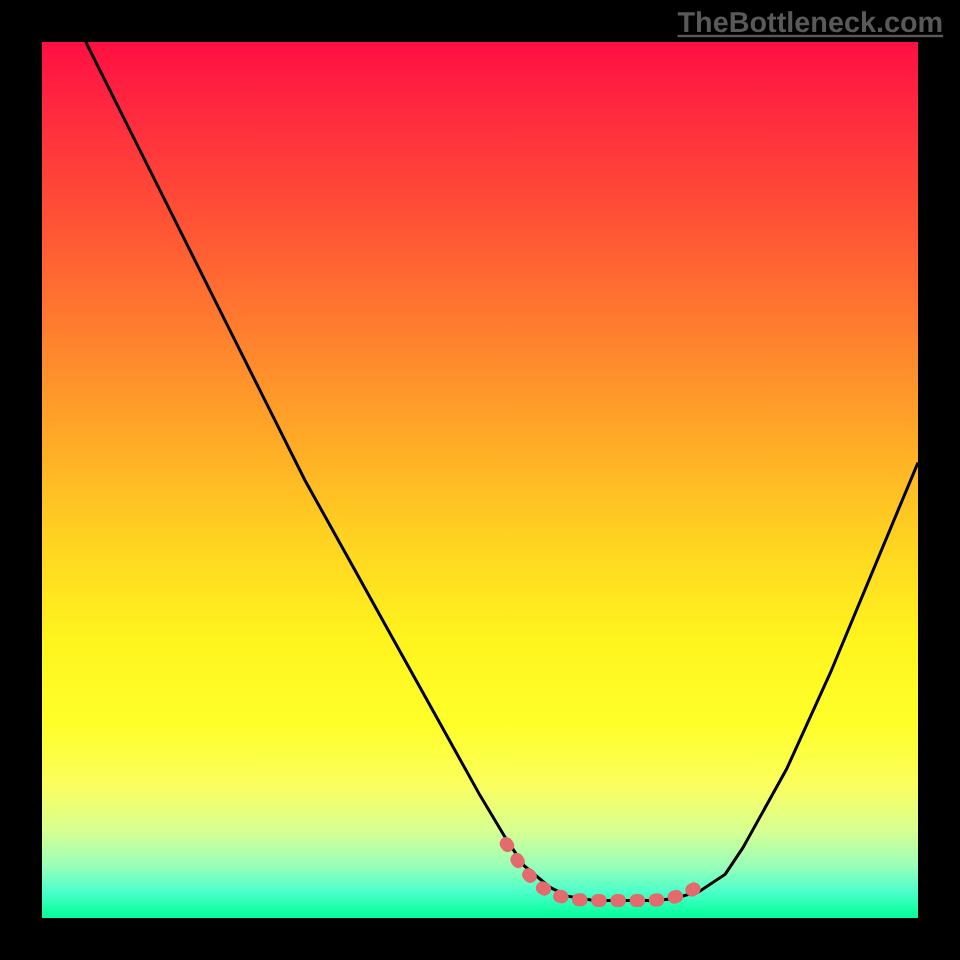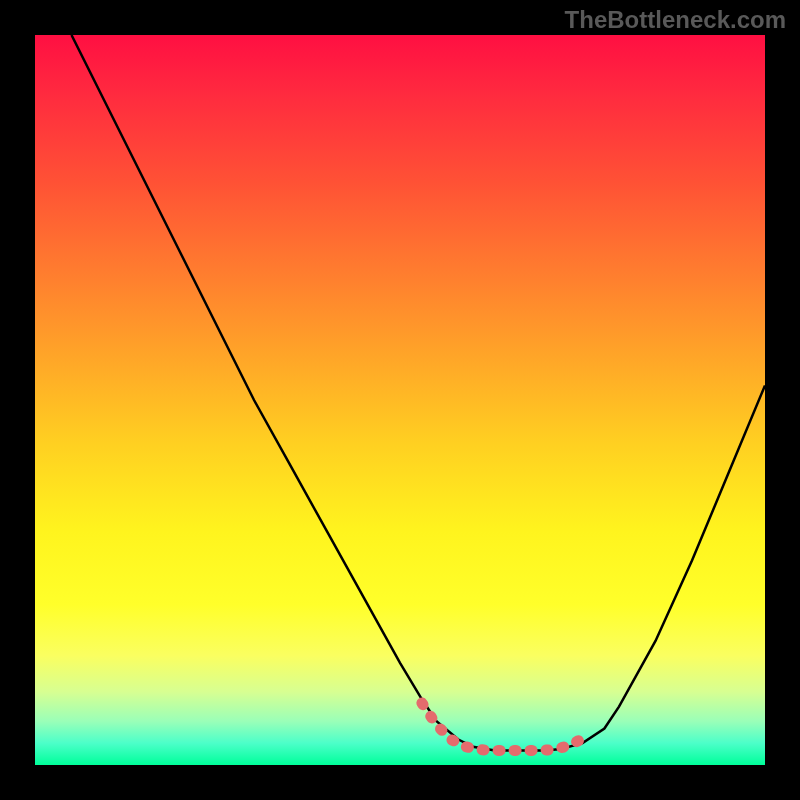--- a/index.html
+++ b/index.html
@@ -12,20 +12,21 @@
     overflow: hidden;
   }
   .watermark {
     position: absolute;
     top: 6px;
     right: 14px;
     color: #595959;
     font-size: 24px;
     font-weight: bold;
     z-index: 10;
+    text-decoration: underline;
   }
   .plot-area {
     position: absolute;
     left: 35px;
     top: 35px;
     width: 730px;
     height: 730px;
   }
   .gradient-bg {
     position: absolute;

